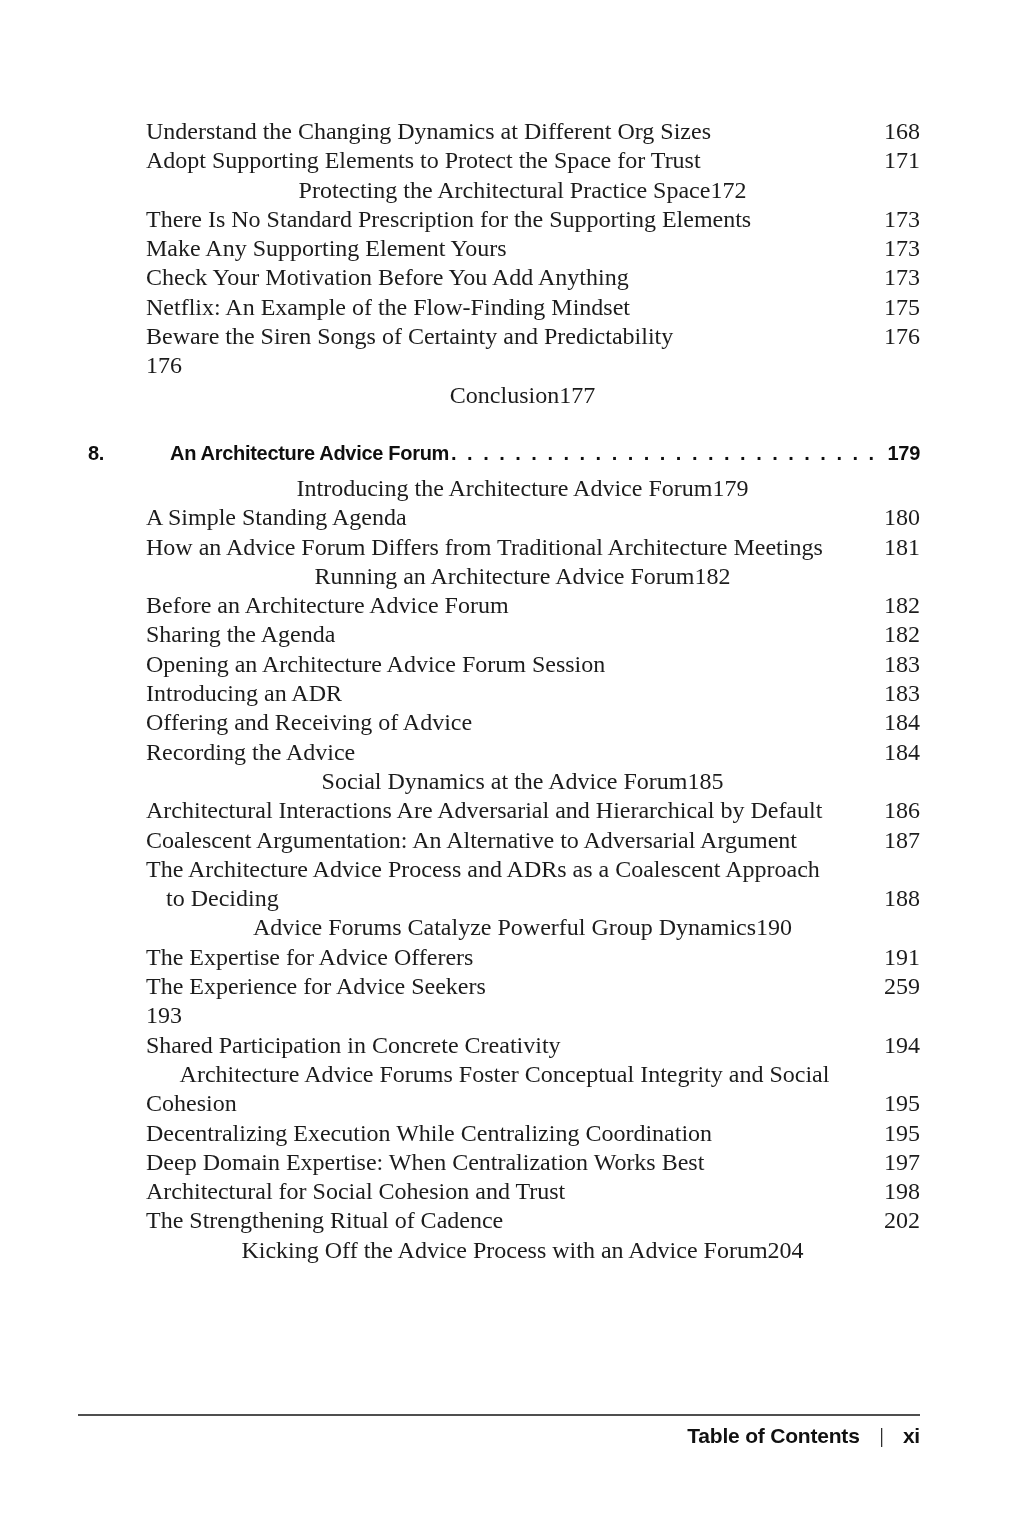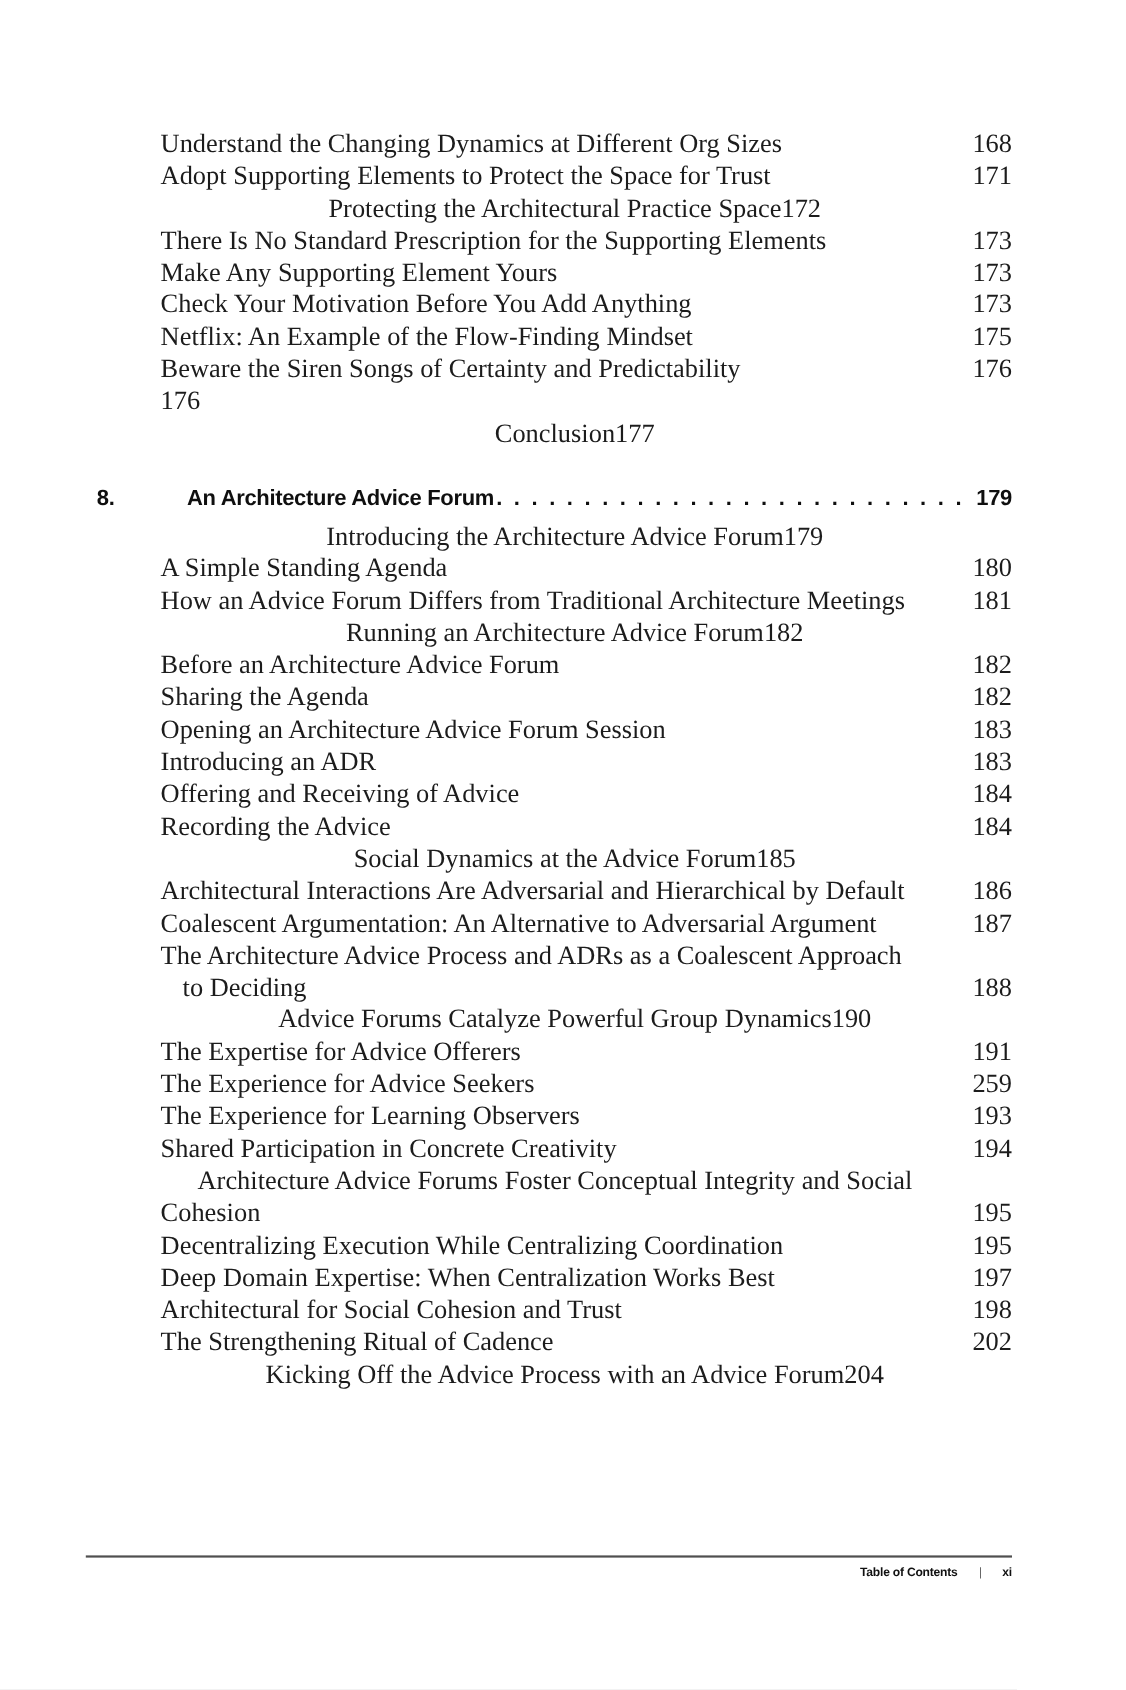--- a/index.html
+++ b/index.html
@@ -72,21 +72,21 @@
     margin: 0;
   }
   .footer-text {
     margin-top: 8px;
     display: flex;
     justify-content: flex-end;
     align-items: baseline;
     gap: 19px;
     font-family: "Liberation Sans", sans-serif;
     font-weight: 700;
-    font-size: 11px;
+    font-size: 21px;
     letter-spacing: -0.2px;
     color: #111111;
   }
   .footer-pipe { font-weight: 400; color: #222; transform: scaleX(0.7); }
 </style>
 </head>
 <body>
 
 <div class="page">
 
@@ -208,21 +208,20 @@
         </div>
         <div class="row i2">
           <span class="title">The Expertise for Advice Offerers</span>
           <span class="pagenum">191</span>
         </div>
         <div class="row i2">
           <span class="title">The Experience for Advice Seekers</span>
           <span class="pagenum">259</span>
         </div>
         <div class="row i2">
-          <span class="title">The Experience for Learning Observers</span>
           <span class="pagenum">193</span>
         </div>
         <div class="row i2">
           <span class="title">Shared Participation in Concrete Creativity</span>
           <span class="pagenum">194</span>
         </div>
         <div class="row i1">
           <span class="title">Architecture Advice Forums Foster Conceptual Integrity and Social</span>
           <span class="pagenum"></span>
         </div>

